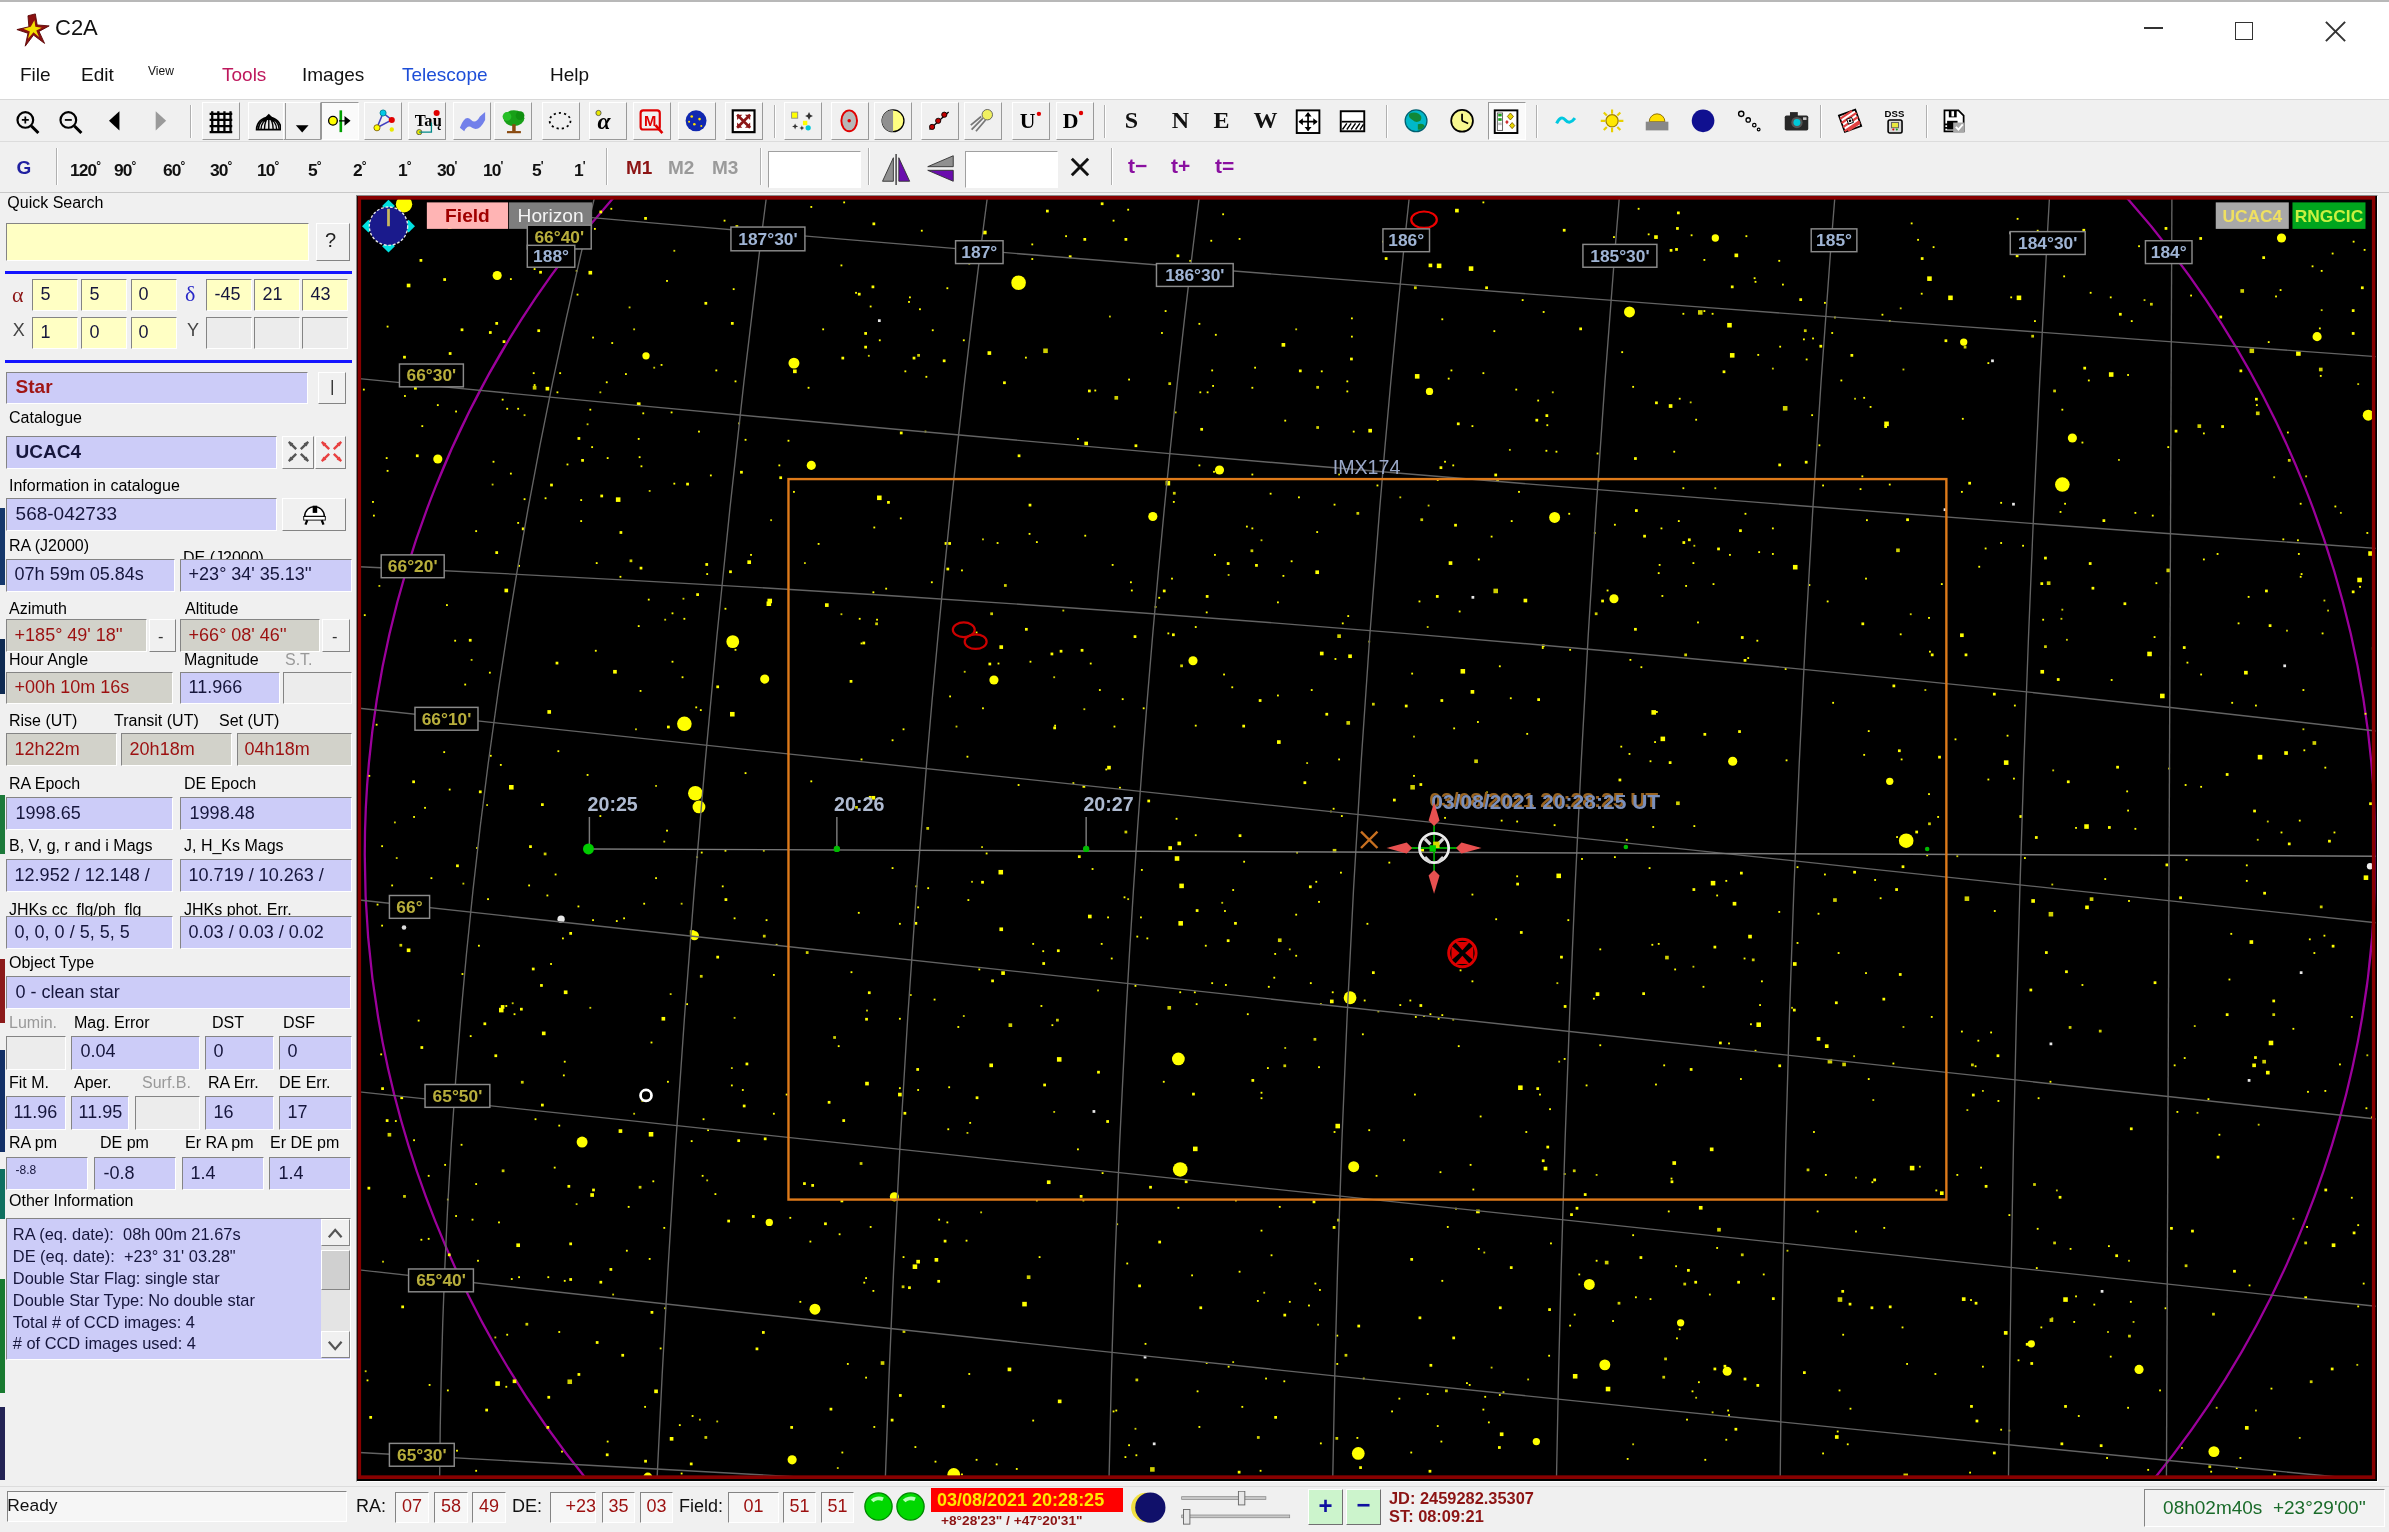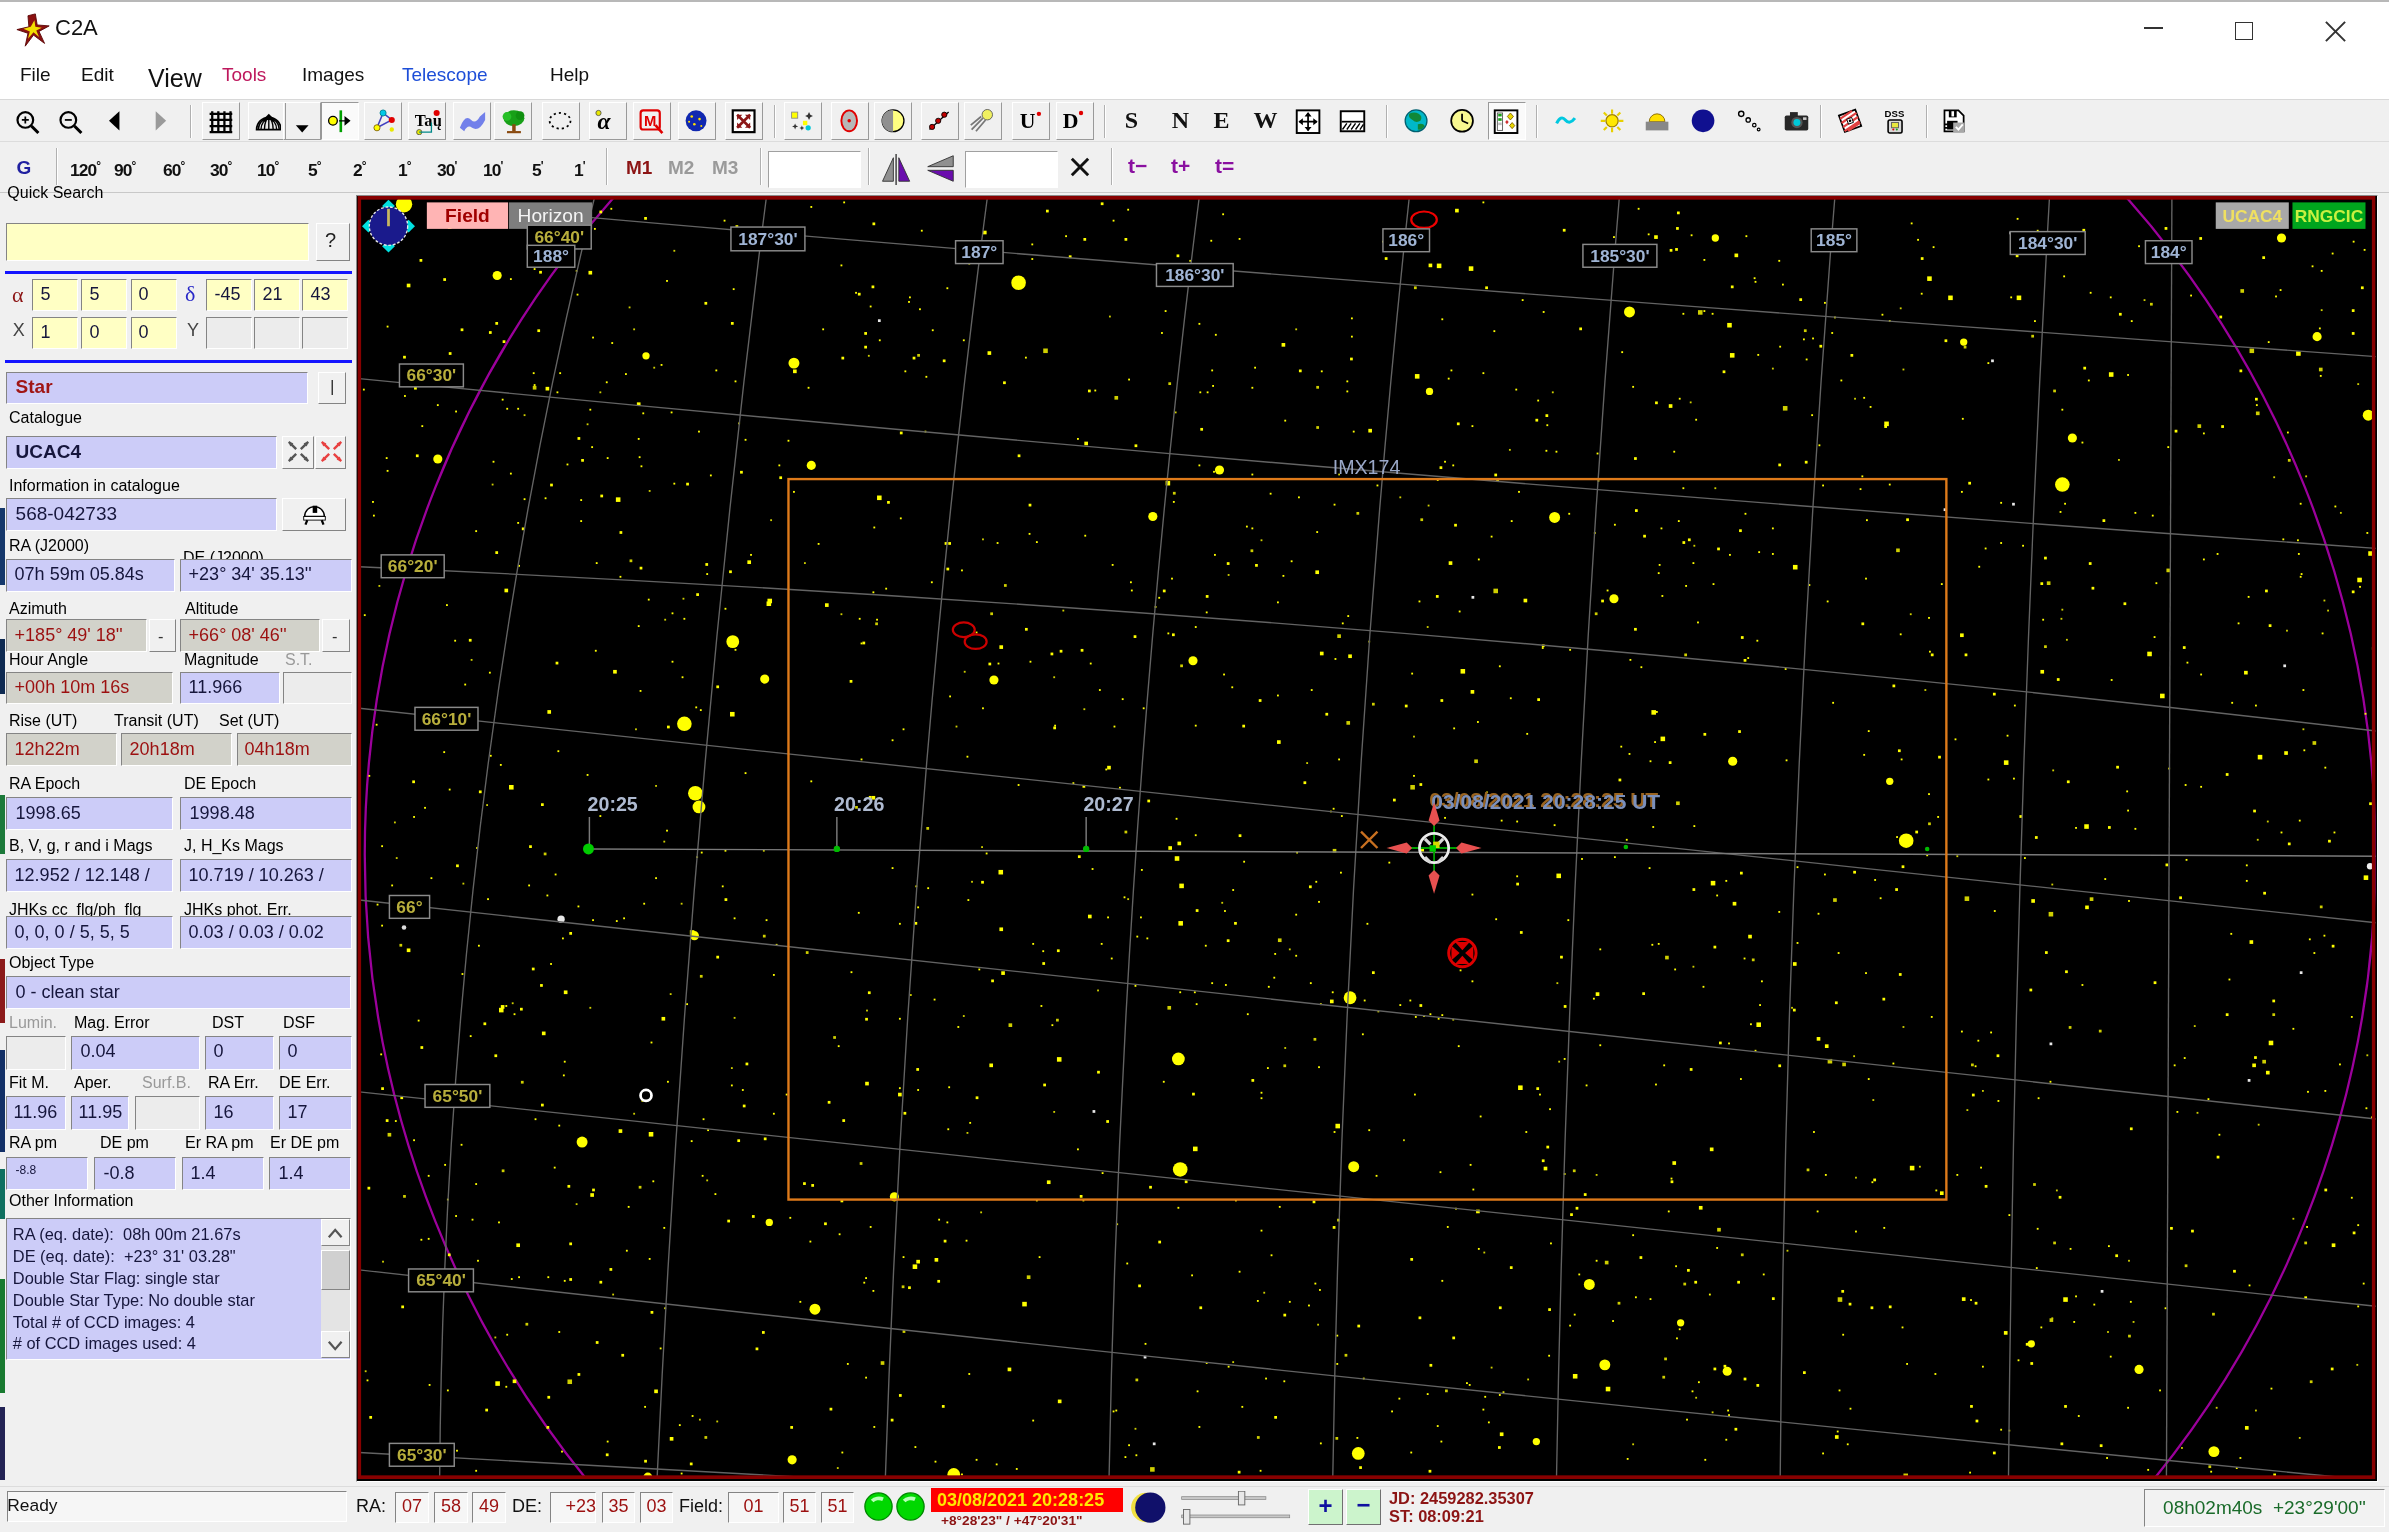--- a/index.html
+++ b/index.html
@@ -20,21 +20,21 @@
 <path d="M20 8 L21 15 L28 16 L22 19 L25 26 L19 21 L13 28 L15 20 L8 17 L16 15 Z" fill="#f2df00"></path>
 </svg>
 <div class="ab" style="left:55px;top:14.6px;font-size:22px;color:#111">C2A</div>
 <div class="ab" style="left:2144px;top:26.5px;width:19px;height:2.3px;background:#333"></div>
 <div class="ab" style="left:2235px;top:22px;width:18px;height:18px;border:1.8px solid #333"></div>
 <svg class="ab" style="left:2325px;top:21px" width="21" height="21" viewBox="0 0 23 23">
     <path d="M1 1 L22 22 M22 1 L1 22" stroke="#333" stroke-width="2.2"></path>
   </svg>
 <div class="ab" style="left:20px;top:64px;font-size:19px;color:#111">File</div>
 <div class="ab" style="left:81px;top:64px;font-size:19px;color:#111">Edit</div>
-<div class="ab" style="left:148px;top:64px;font-size:25px;color:#111">View</div>
+<div class="ab" style="left:148px;top:64px;font-size:12px;color:#111">View</div>
 <div class="ab" style="left:222px;top:64px;font-size:19px;color:#be185d">Tools</div>
 <div class="ab" style="left:302px;top:64px;font-size:19px;color:#111">Images</div>
 <div class="ab" style="left:402px;top:64px;font-size:19px;color:#1d4ed8">Telescope</div>
 <div class="ab" style="left:550px;top:64px;font-size:19px;color:#111">Help</div>
 <div class="ab" style="left:0;top:99px;width:2389px;height:1.8px;background:#d8d8d8"></div>
 <div class="ab" style="left:0;top:100px;width:2389px;height:42px;background:#f0f0f0;border-bottom:0.9px solid #dcdcdc"></div>
 <div class="ab" style="left:0;top:143px;width:2389px;height:50px;background:#f0f0f0;border-bottom:0.9px solid #c8c8c8"></div>
 <svg class="ab" style="left:13.7px;top:108px" width="27" height="26.5" viewBox="0 0 31 29">
     <circle cx="13" cy="13" r="9" fill="none" stroke="#000" stroke-width="2.5"></circle>
     <line x1="20" y1="20" x2="28" y2="28" stroke="#000" stroke-width="3.5"></line>
@@ -303,21 +303,21 @@
 <div class="ab" style="left:1215px;top:154px;font-size:21px;font-weight:bold;color:#8a10a0">t=</div>
 <div class="ab" style="left:0;top:194px;width:356px;height:1292px;background:#f0f0f0"></div>
 <div class="ab" style="left:0;top:508px;width:4.6px;height:77px;background:#15386b"></div>
 <div class="ab" style="left:0;top:639px;width:4.6px;height:55px;background:#0e2a52"></div>
 <div class="ab" style="left:0;top:795px;width:4.6px;height:59px;background:#1c7a3a"></div>
 <div class="ab" style="left:0;top:959px;width:4.6px;height:64px;background:#8c1a1a"></div>
 <div class="ab" style="left:0;top:1050px;width:4.6px;height:102px;background:#122f66"></div>
 <div class="ab" style="left:0;top:1169px;width:4.6px;height:50px;background:#0f7060"></div>
 <div class="ab" style="left:0;top:1279px;width:4.6px;height:114px;background:#187a30"></div>
 <div class="ab" style="left:0;top:1407px;width:4.6px;height:73px;background:#232355"></div>
-<div class="lb" style="left:7.3px;top:184px;text-align:right;">Quick Search</div>
+<div class="lb" style="left:7.3px;top:194px;text-align:right;">Quick Search</div>
 <div class="sk yv" style="left:5.5px;top:223px;width:303px;height:38px"></div>
 <div class="rz" style="left:316px;top:223px;width:34px;height:38px"></div>
 <div class="ab" style="left:325px;top:229px;font-size:20px;color:#222">?</div>
 <div class="ab" style="left:4.6px;top:271px;width:347px;height:2.7px;background:#1414ff"></div>
 <div class="ab" style="left:12px;top:282px;font-size:22px;color:#8c1414;font-family:'Liberation Serif',serif">α</div>
 <div class="ab" style="left:185px;top:281px;font-size:22px;color:#2828c8;font-family:'Liberation Serif',serif">δ</div>
 <div class="ab" style="left:12.8px;top:320px;font-size:18px;color:#444">X</div>
 <div class="ab" style="left:187px;top:320px;font-size:18px;color:#444">Y</div>
 <div class="sk yv" style="left:32px;top:279px;width:46px;height:32px"></div>
 <div class="ab vt" style="left:36px;top:284px;width:40px;font-size:18px">5</div>

